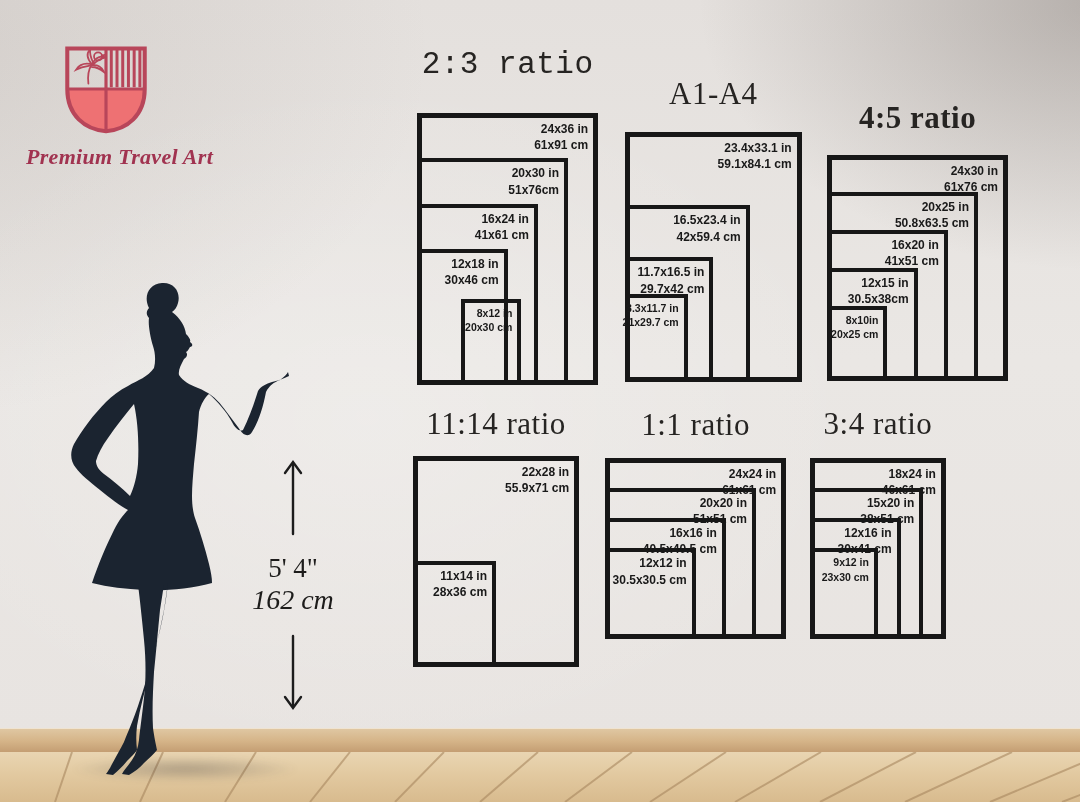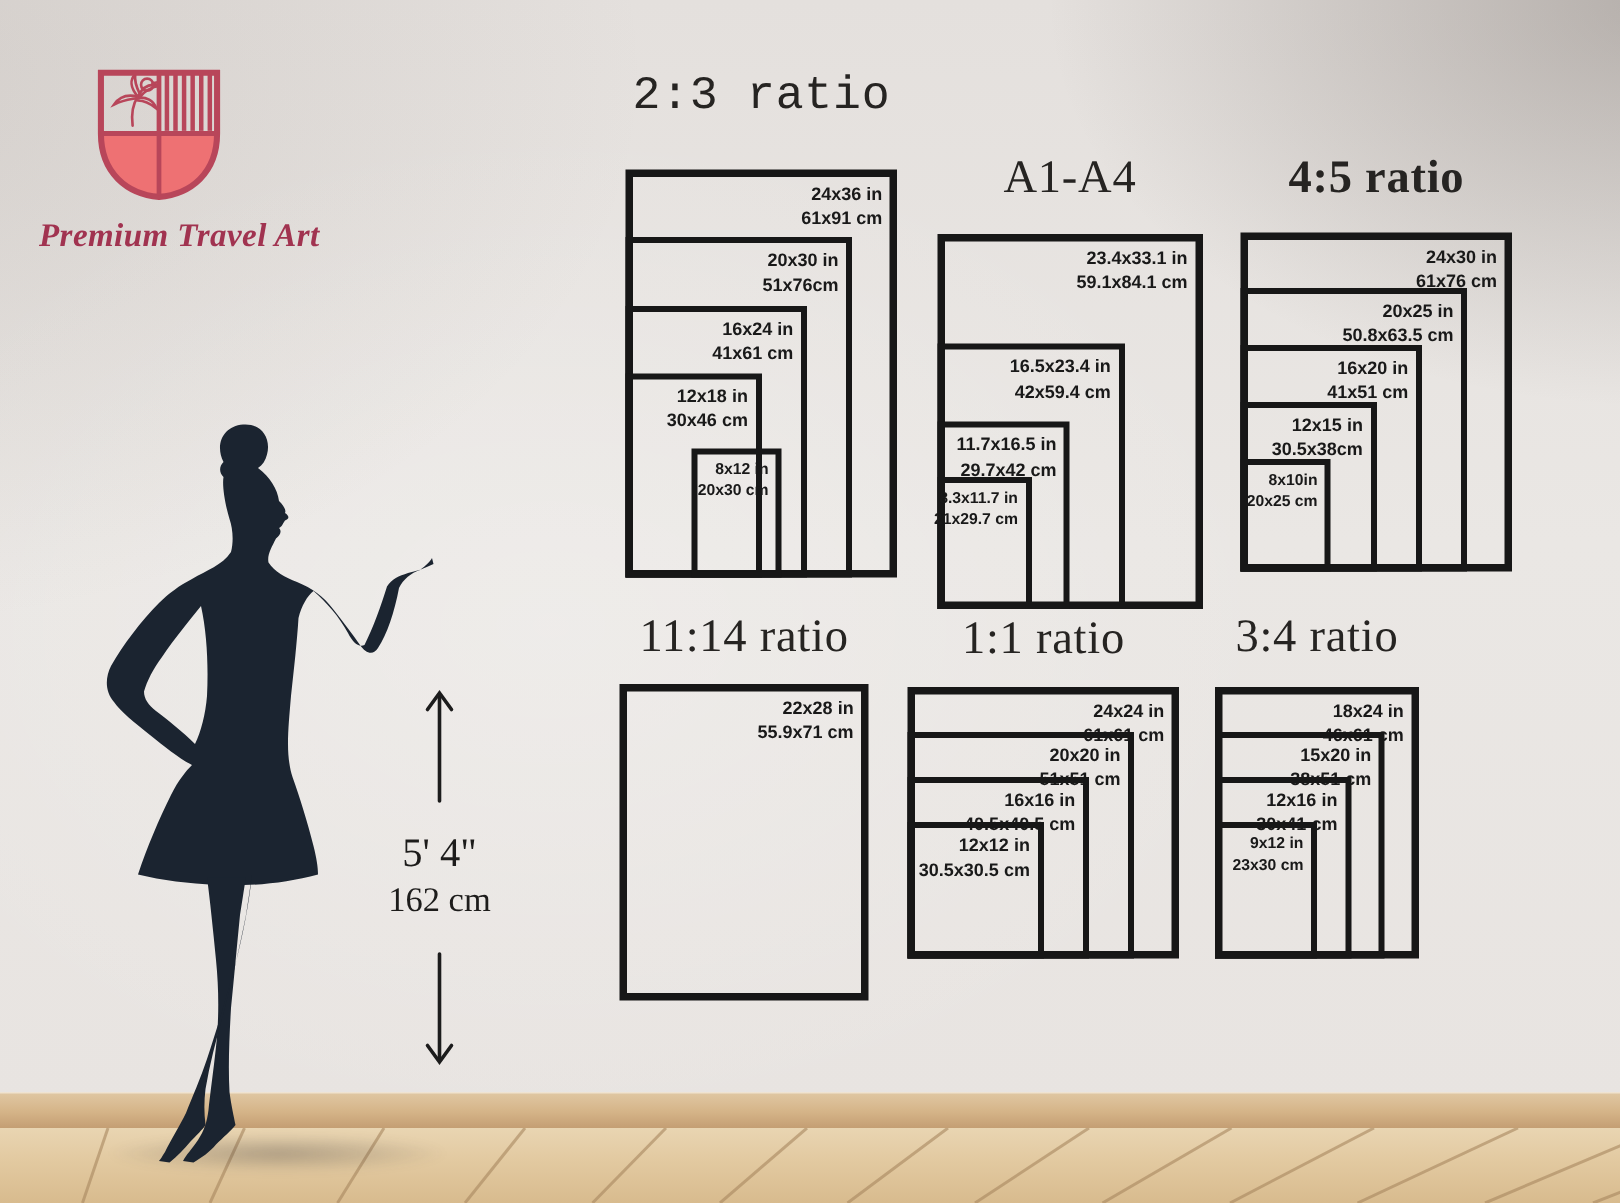--- a/index.html
+++ b/index.html
@@ -38,21 +38,21 @@
   
   .silhouette{position:absolute;left:50px;top:280px;width:240px;height:500px;}
   .model-shadow{position:absolute;left:70px;top:756px;width:230px;height:26px;border-radius:50%;
     background:radial-gradient(ellipse at center, rgba(40,40,48,.28), rgba(40,40,48,0) 70%);filter:blur(3px);}
   .measure-arrow{position:absolute;width:24px;height:78px;}
   .arrow-up{left:281px;top:458px;}
   .arrow-down{left:281px;top:634px;}
   .height-text{position:absolute;left:238px;top:552px;width:110px;text-align:center;
     font-family:"Liberation Serif","DejaVu Serif",serif;color:#1d1c1b;}
   .height-imperial{font-size:27px;line-height:32px;}
-  .height-metric{font-size:23px;line-height:32px;}
+  .height-metric{font-size:28px;line-height:32px;font-style:italic;}
 </style>
 </head>
 <body>
 
 <div class="stage">
 
   <div class="logo">
     <svg class="crest" viewBox="0 0 100 104">
       <path d="M6 52 H94 C94 82 74 98 50 100 C26 98 6 82 6 52 Z" fill="#ee7173"></path>
       <g stroke="#b8465a" stroke-width="3.4" fill="none">
@@ -107,21 +107,21 @@
           </div>
         </div>
         <div class="size-box" style="width: 60.4px; height: 86px; margin-left: 44px;">
           <div class="size-label" style="font-size: 10.5px;">
             <div>8x12 in</div>
             <div>20x30 cm</div>
           </div>
         </div>
       </div>
     </div>
-  <div class="chart" style="left: 625px; top: 132.095px; width: 176.67px; height: 249.905px; margin-top: 24px;">
+  <div class="chart" style="left: 625px; top: 132.095px; width: 176.67px; height: 249.905px;">
       <div class="chart-title" style="top: -56.095px;">A1-A4</div>
       <div class="boxes">
         <div class="size-box outer" style="width: 176.67px; height: 249.905px;">
           <div class="size-label">
             <div>23.4x33.1 in</div>
             <div>59.1x84.1 cm</div>
           </div>
         </div>
         <div class="size-box" style="width: 124.575px; height: 176.67px;">
           <div class="size-label">
@@ -178,20 +178,26 @@
         </div>
       </div>
     </div>
   <div class="chart" style="left: 413px; top: 455.6px; width: 166.1px; height: 211.4px;">
       <div class="chart-title" style="top: -49.6px;">11:14 ratio</div>
       <div class="boxes">
         <div class="size-box outer" style="width: 166.1px; height: 211.4px;">
           <div class="size-label">
             <div>22x28 in</div>
             <div>55.9x71 cm</div>
+          </div>
+        </div>
+        <div class="size-box" style="width: 83.05px; height: 105.7px;">
+          <div class="size-label">
+            <div>11x14 in</div>
+            <div>28x36 cm</div>
           </div>
         </div>
       </div>
     </div>
   <div class="chart" style="left: 605px; top: 457.8px; width: 181.2px; height: 181.2px;">
       <div class="chart-title" style="top: -50.8px;">1:1 ratio</div>
       <div class="boxes">
         <div class="size-box outer" style="width: 181.2px; height: 181.2px;">
           <div class="size-label">
             <div>24x24 in</div>

